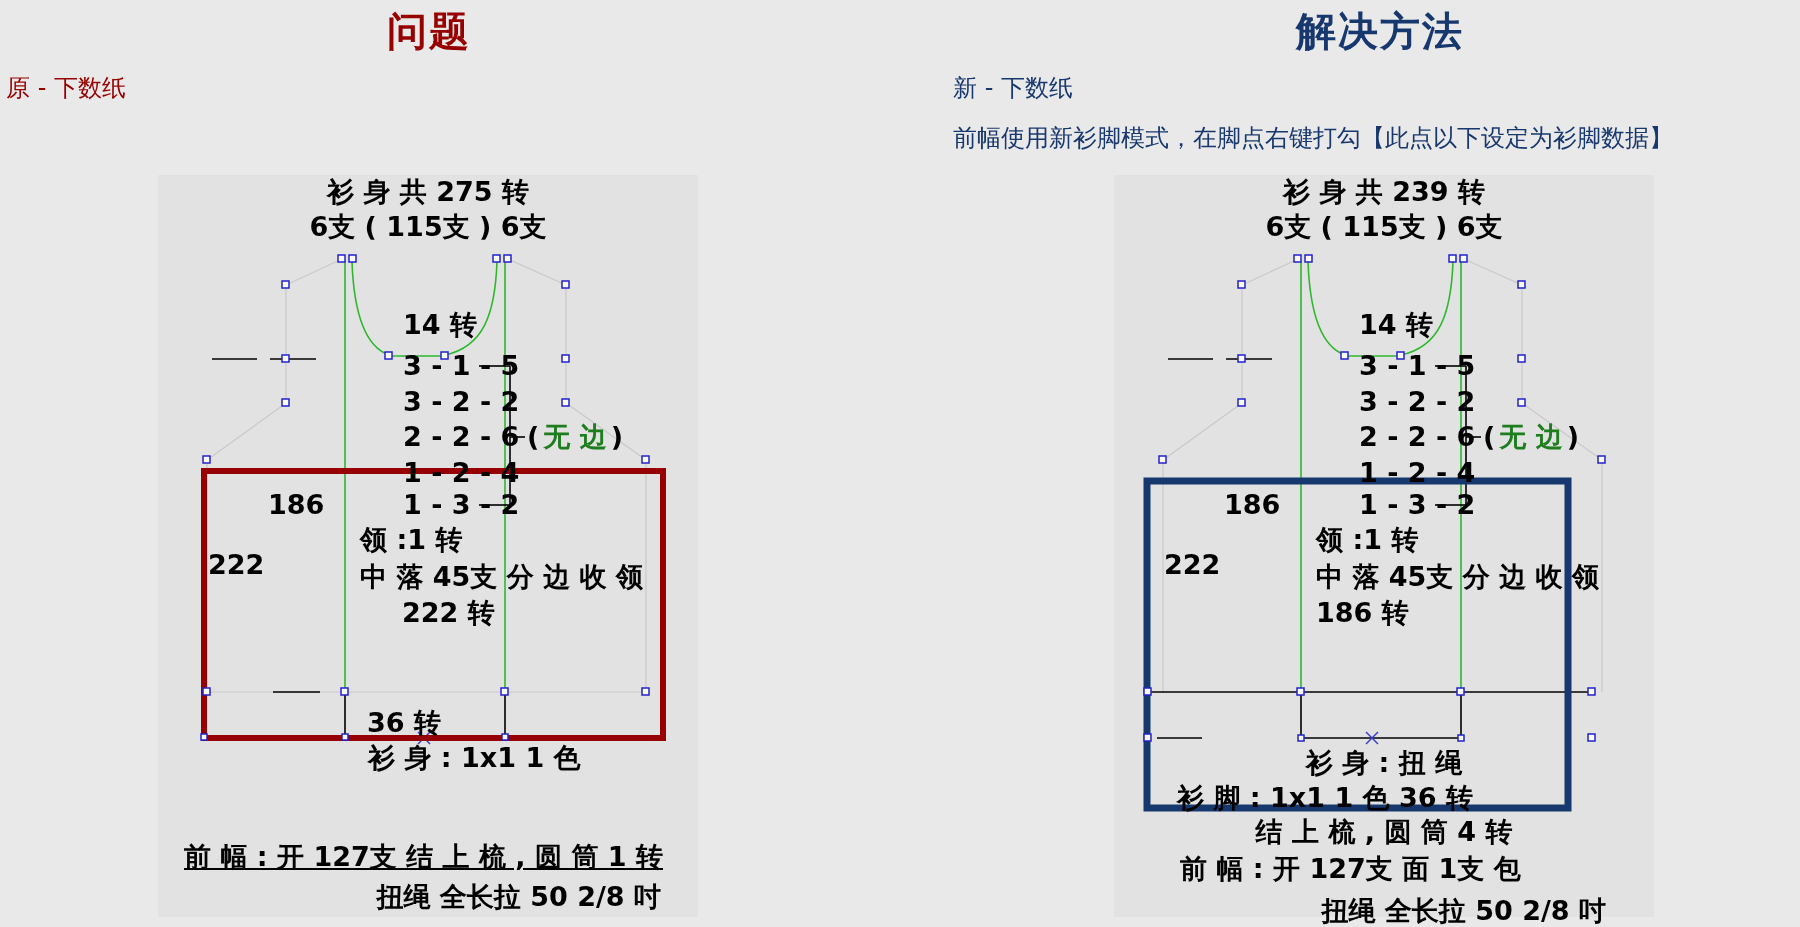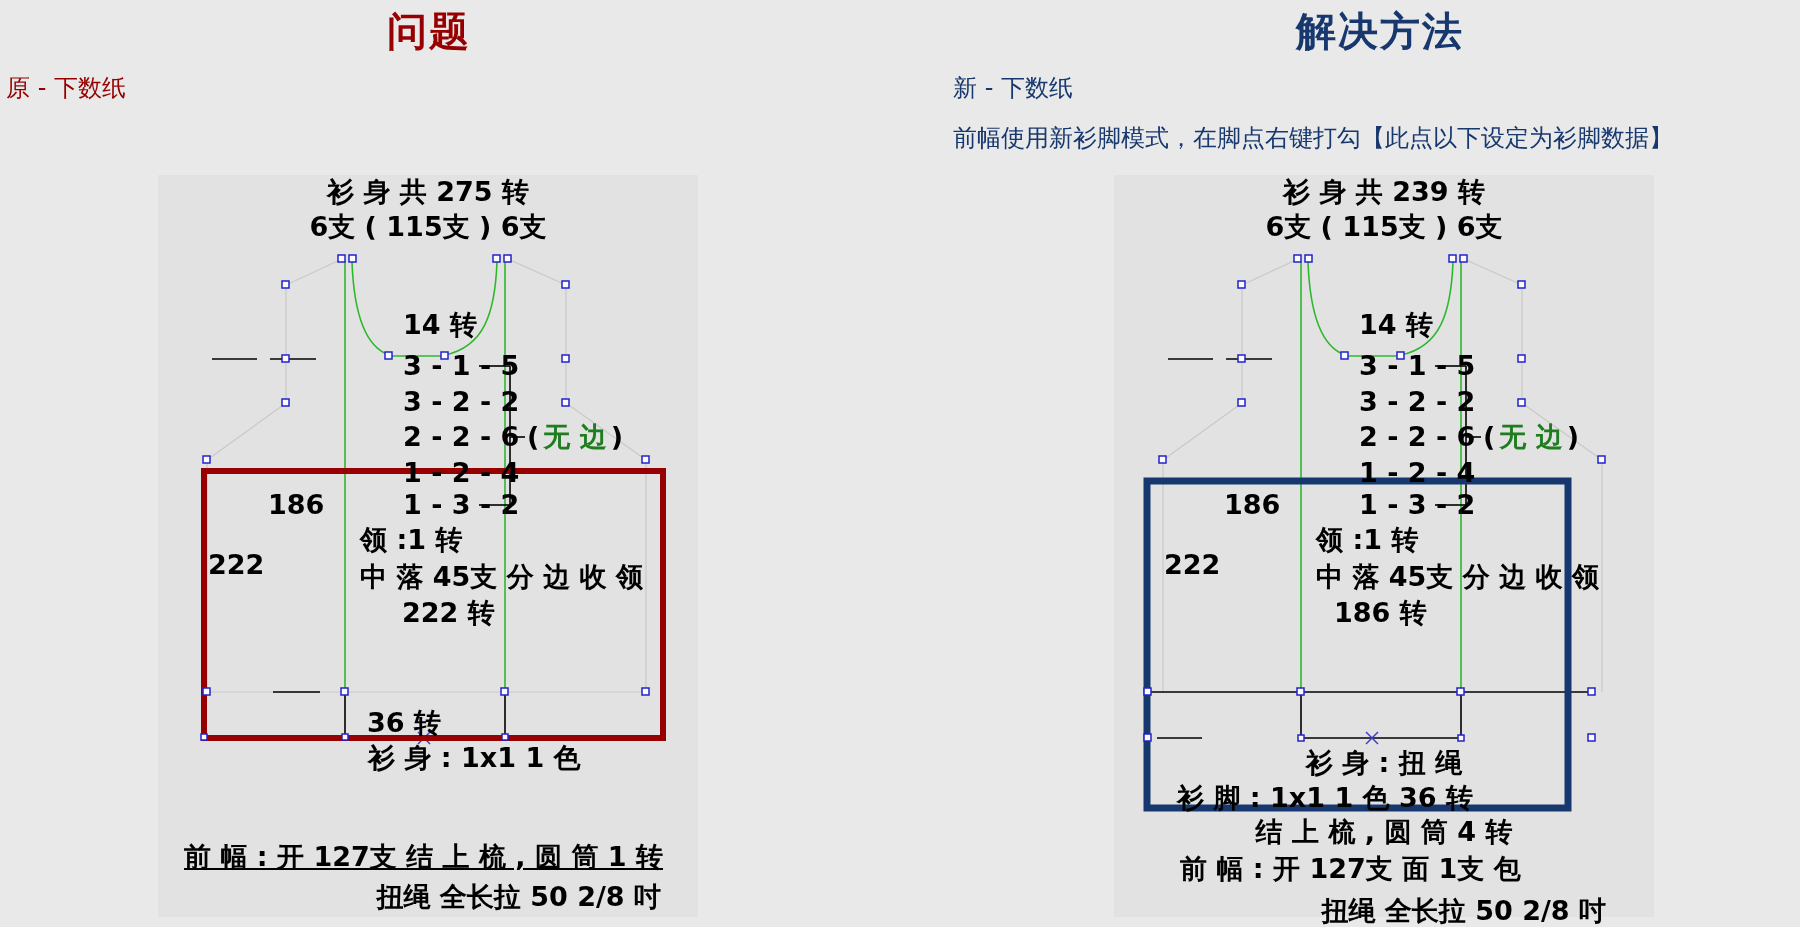--- a/index.html
+++ b/index.html
@@ -201,21 +201,21 @@
       <span class="paren">(</span>
       <span class="lbl">无 边</span>
       <span class="paren">)</span>
     </div>
     <div class="row" style="left:245px;top:284px;">1 - 2 - 4</div>
     <div class="row" style="left:245px;top:316px;">1 - 3 - 2</div>
     <div class="row" style="left:110px;top:316px;">186</div>
     <div class="row" style="left:202px;top:351px;">领 :1 转</div>
     <div class="row" style="left:50px;top:376px;">222</div>
     <div class="row" style="left:202px;top:388px;">中 落 45支 分 边 收 领</div>
-    <div class="row" style="left:220px;top:424px;">186 转</div>
+    <div class="row" style="left:202px;top:424px;">186 转</div>
     <div class="row ctr" style="top:574px;">衫 身 : 扭 绳</div>
     <div class="row" style="left:63px;top:609px;">衫 脚 : 1x1    1 色  36 转</div>
     <div class="row ctr" style="top:643px;">结 上 梳 , 圆 筒 4 转</div>
     <div class="row" style="left:66px;top:680px;">前 幅 : 开  127支  面  1支 包</div>
     <div class="row" style="left:0;width:492px;text-align:right;top:722px;">扭绳 全长拉 50 2/8 吋</div>
   </div>
 
 </div>
 
 </body></html>

